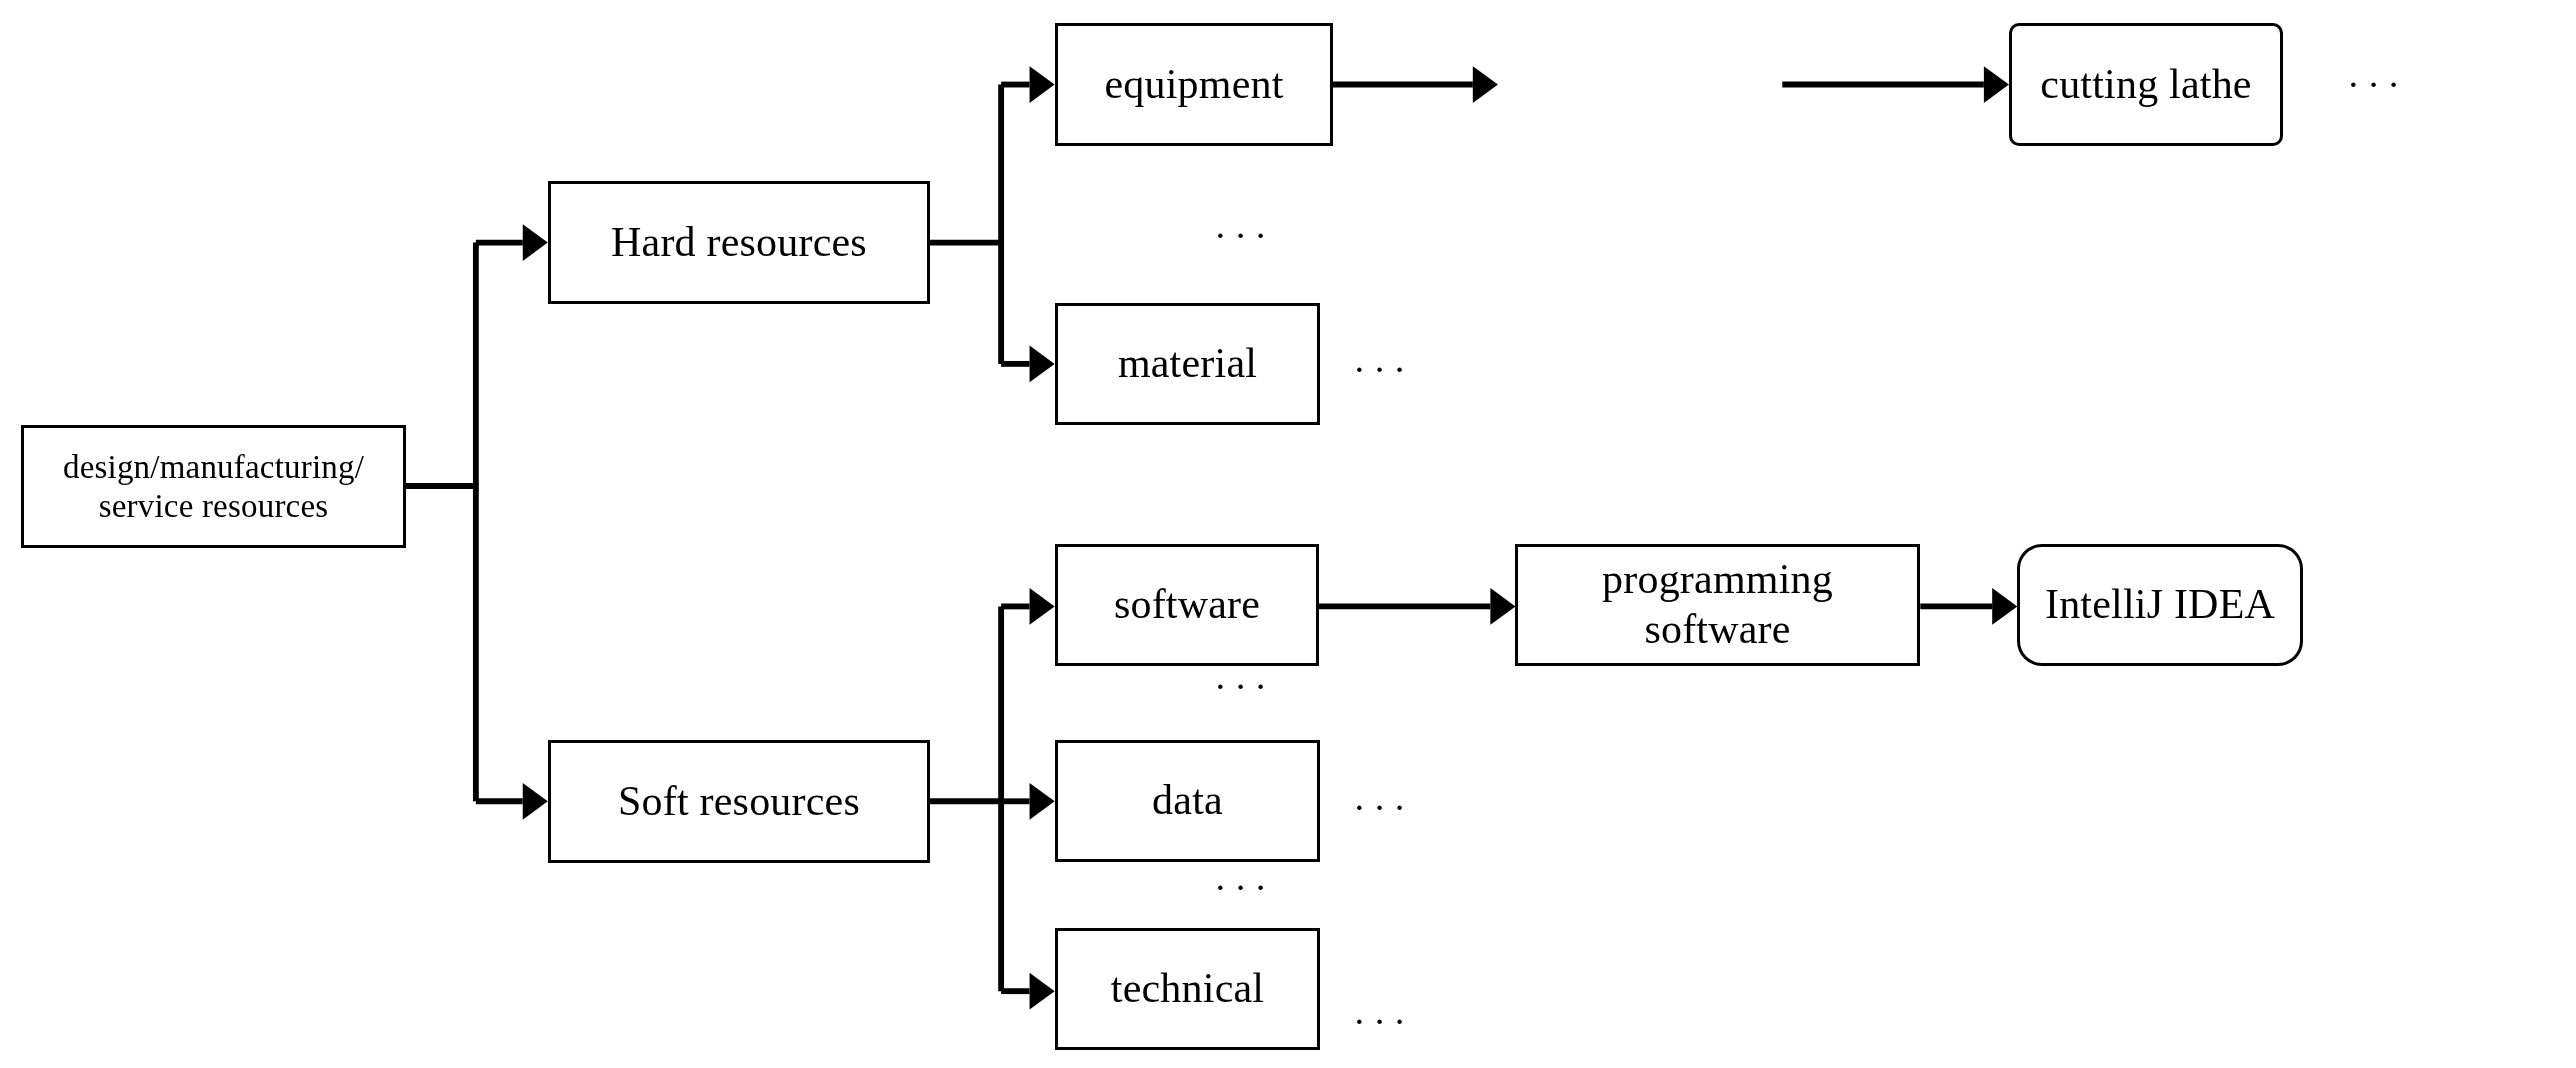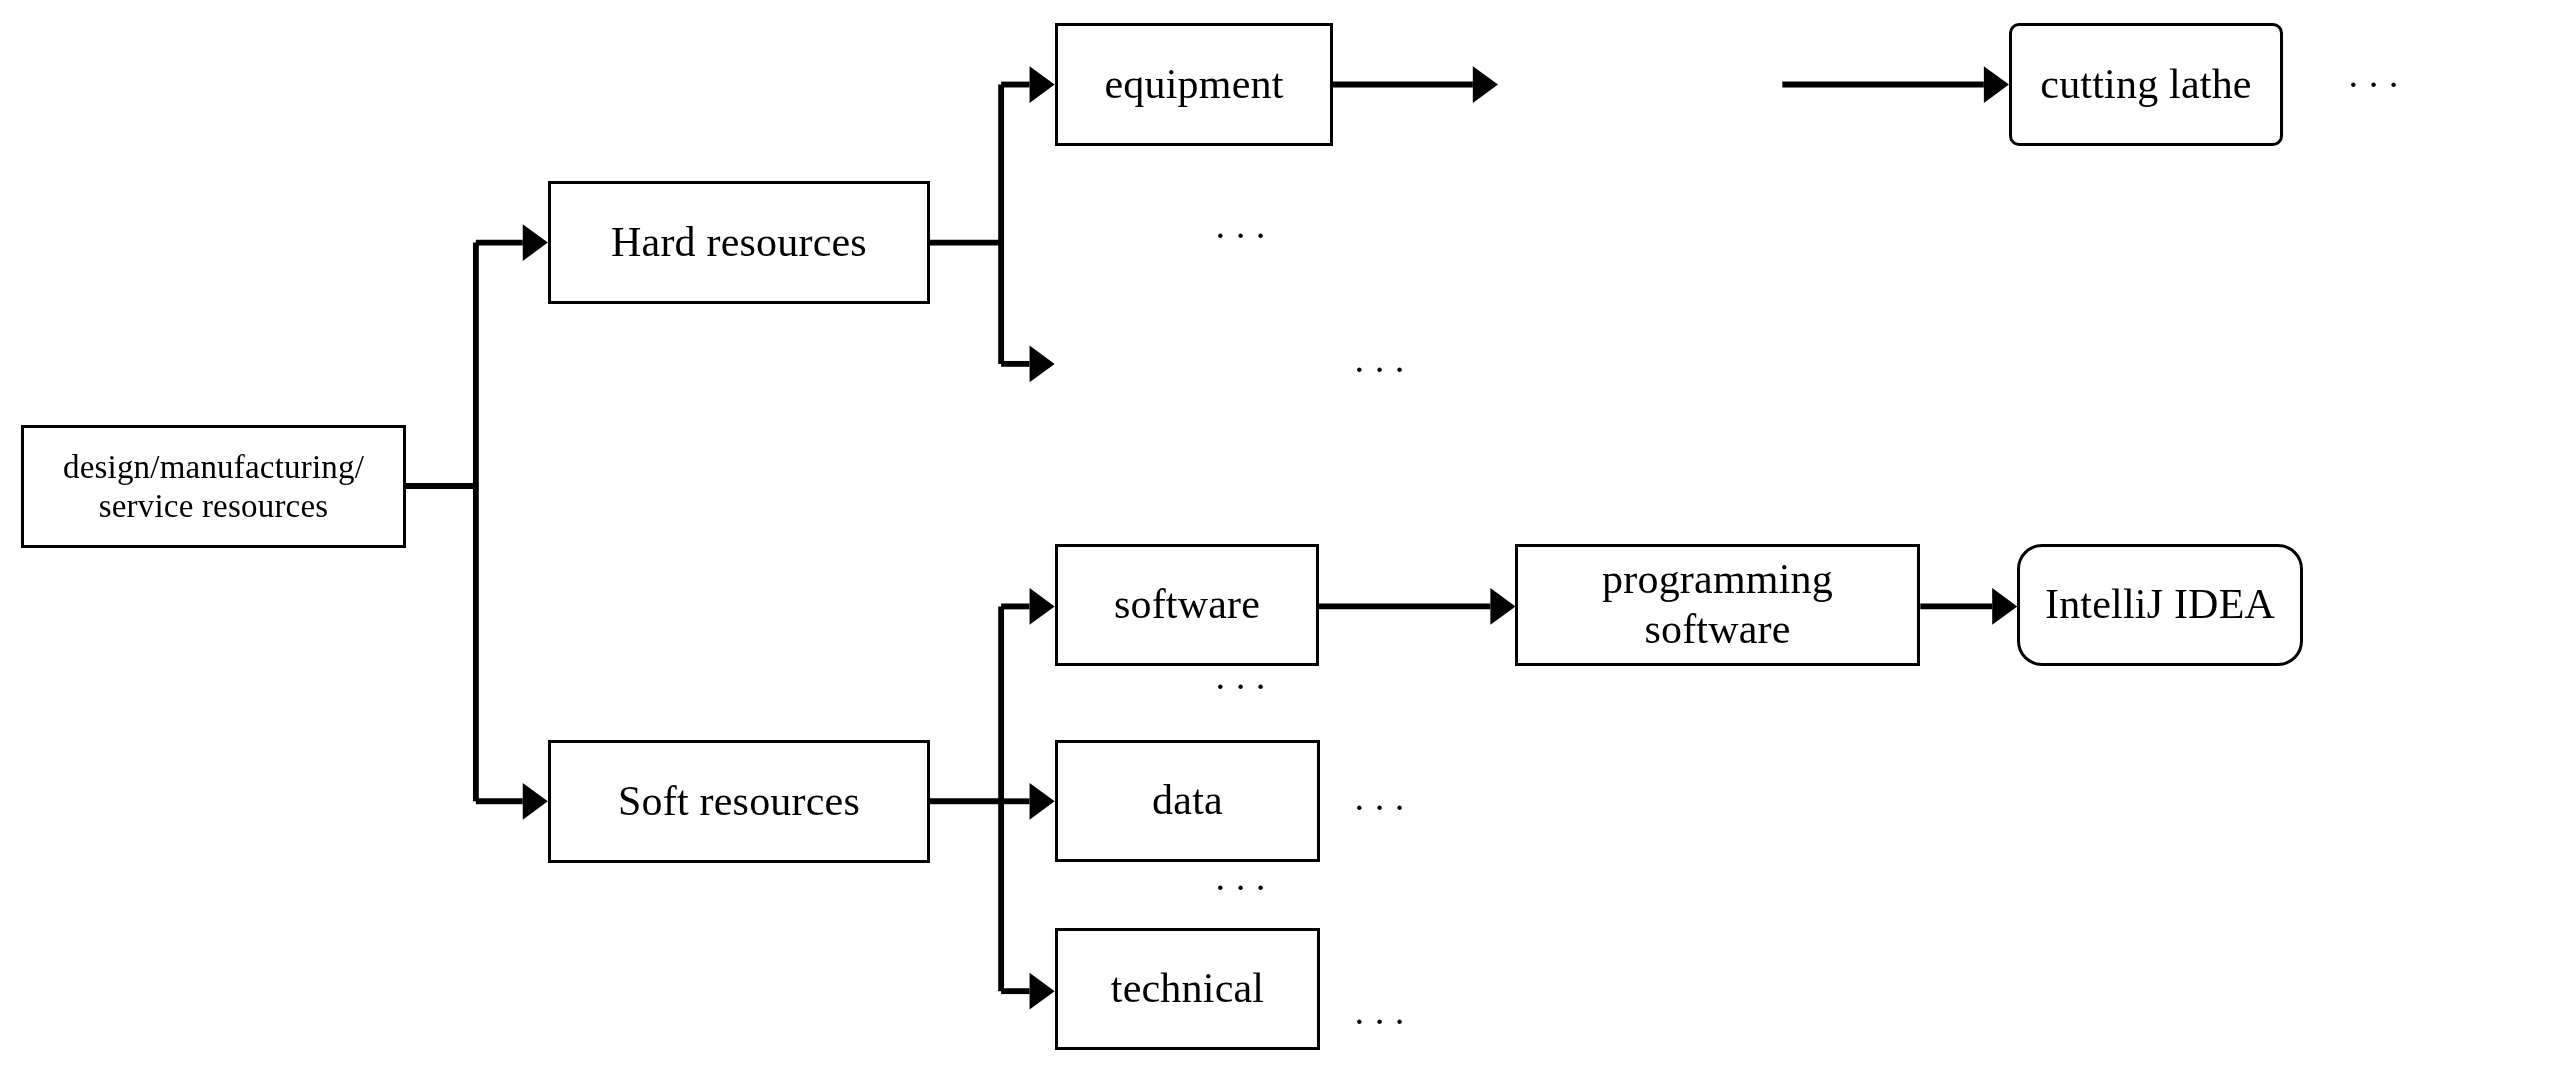--- a/index.html
+++ b/index.html
@@ -116,20 +116,23 @@
 
   <div class="node" style="left:1055px; top:23.4px; width:278px; height:123px;">
     <span>equipment</span>
   </div>
 
 
   <div class="node" style="left:2009px; top:23.4px; width:274px; height:123px;border-radius:10px;">
     <span>cutting lathe</span>
   </div>
 
+  <div class="node" style="left:1055px; top:303px; width:265px; height:122px;">
+    <span>material</span>
+  </div>
 
   <div class="node" style="left:1055px; top:544px; width:264px; height:122px;">
     <span>software</span>
   </div>
 
   <div class="node" style="left:1515px; top:544px; width:405px; height:122px; flex-direction:column;">
     <span>programming</span>
     <span>software</span>
   </div>
 

